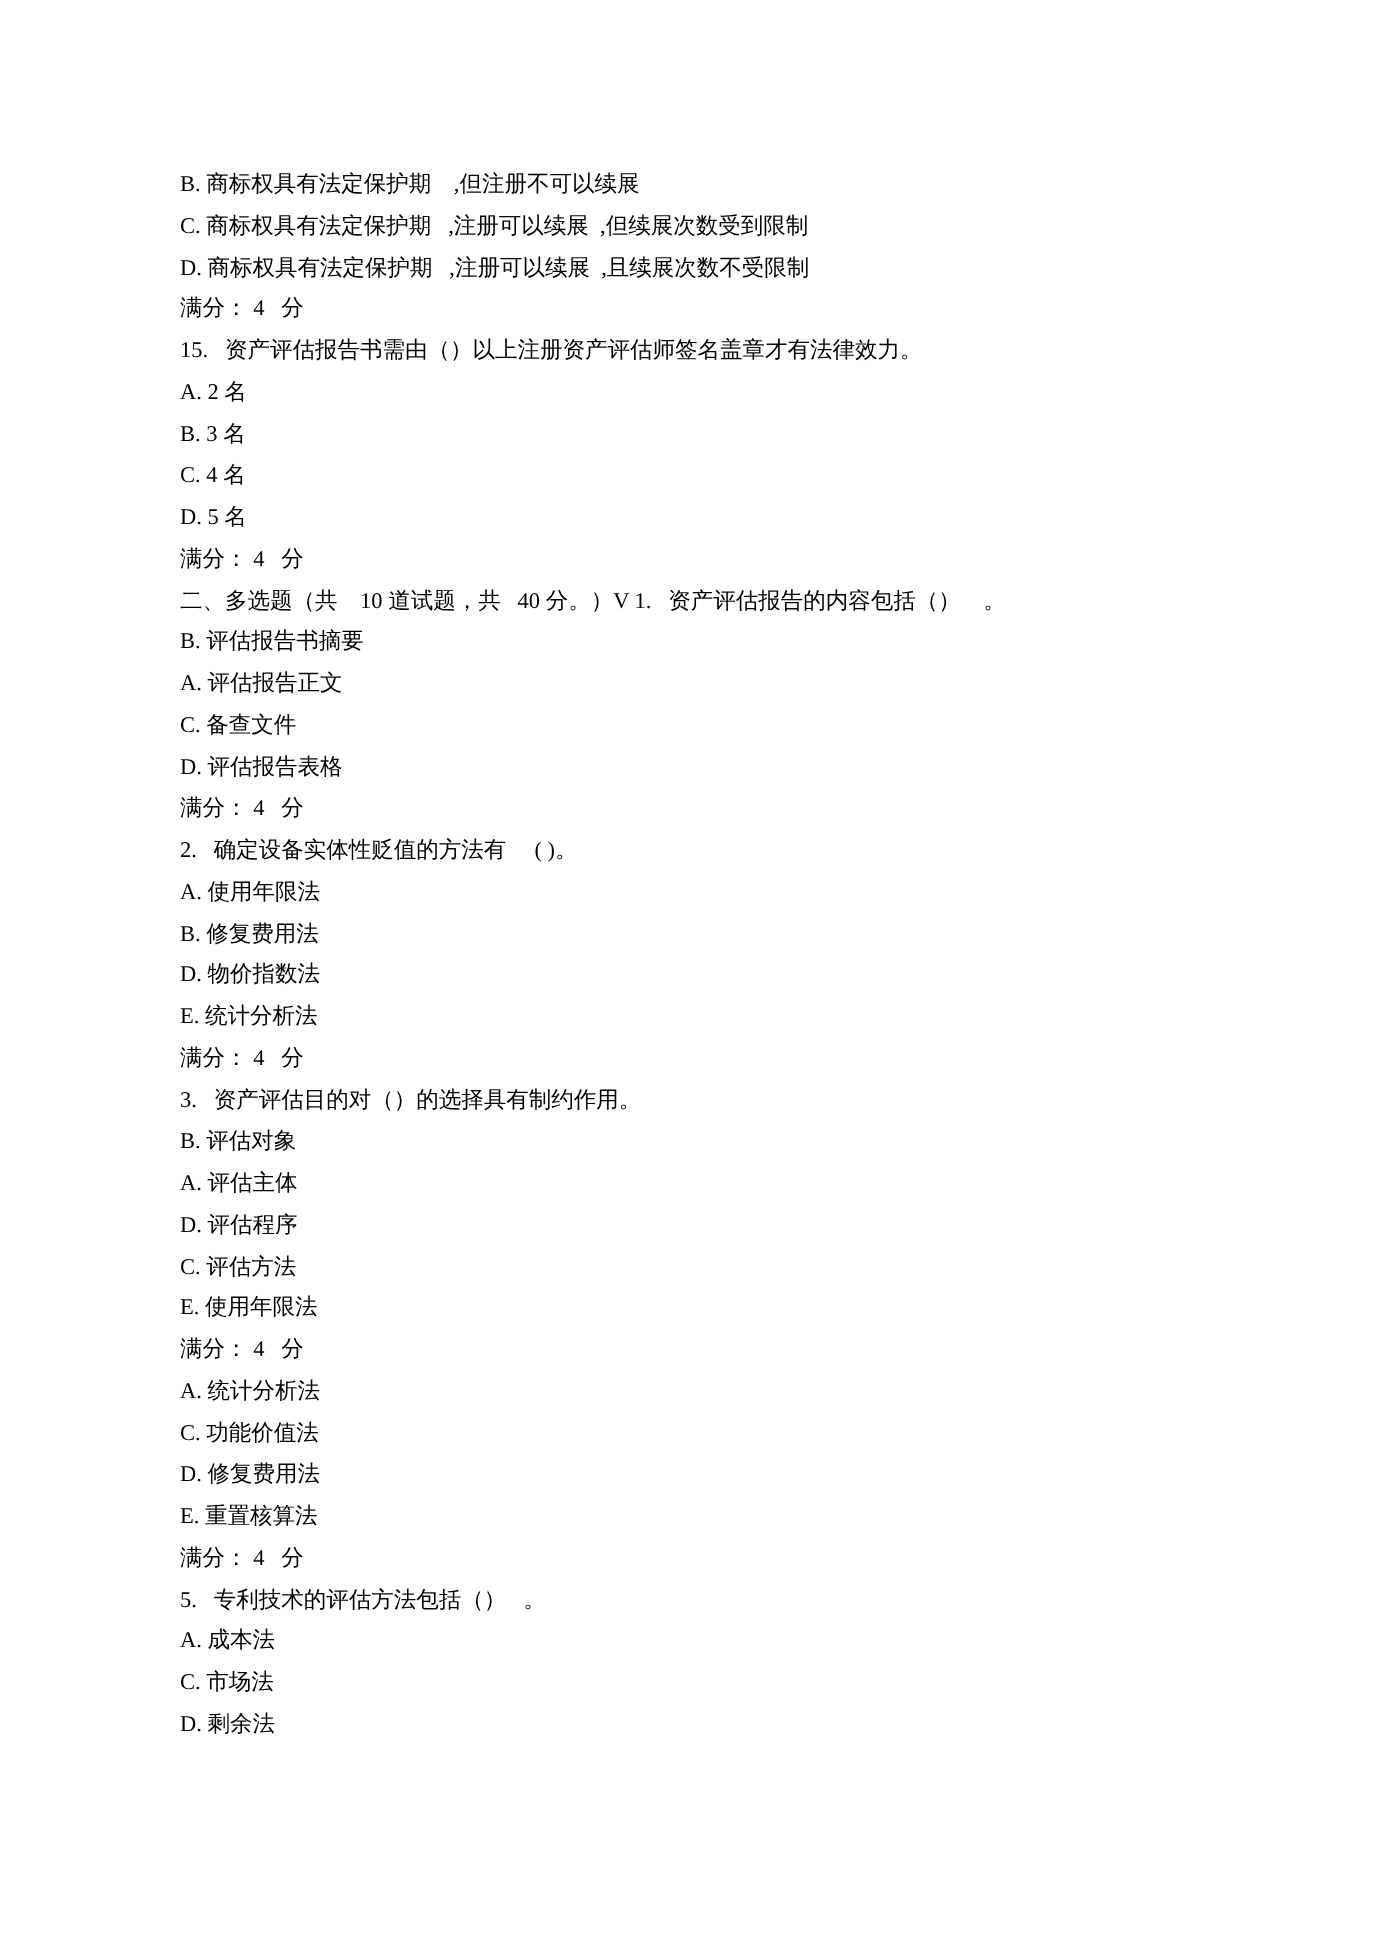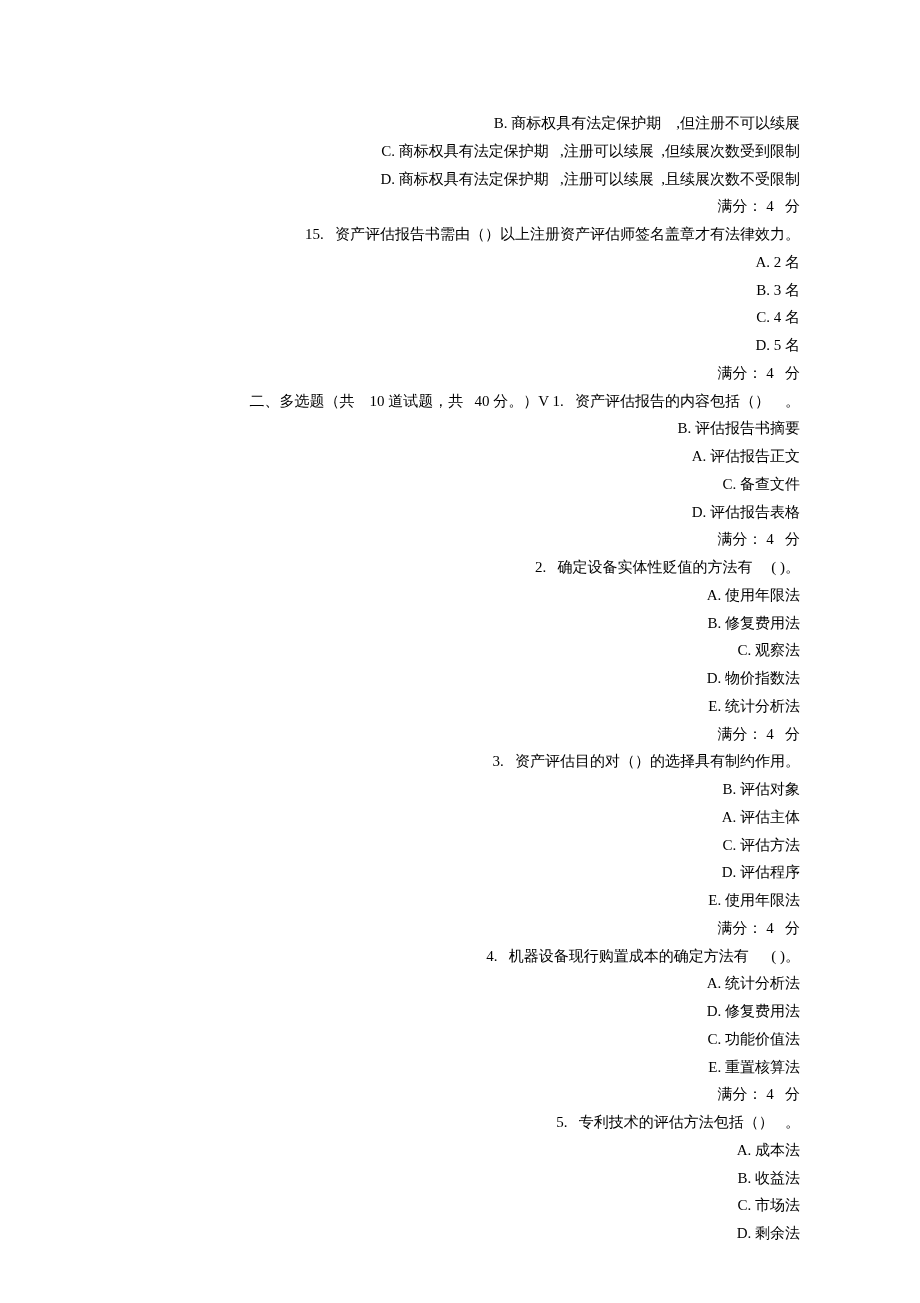--- a/index.html
+++ b/index.html
@@ -11,21 +11,20 @@
     color: #000000;
     line-height: 1.85;
   }
   .page {
     width: 920px;
     box-sizing: border-box;
     padding: 110px 120px 80px 120px;
   }
   .line {
     white-space: pre;
-    text-align: right;
   }
 </style>
 </head>
 <body>
 
 <div class="page">
   <div class="line">B. 商标权具有法定保护期    ,但注册不可以续展</div>
   <div class="line">C. 商标权具有法定保护期   ,注册可以续展  ,但续展次数受到限制</div>
   <div class="line">D. 商标权具有法定保护期   ,注册可以续展  ,且续展次数不受限制</div>
   <div class="line">满分： 4   分</div>
@@ -37,36 +36,33 @@
   <div class="line">满分： 4   分</div>
   <div class="line">二、多选题（共    10 道试题，共   40 分。）V 1.   资产评估报告的内容包括（）    。</div>
   <div class="line">B. 评估报告书摘要</div>
   <div class="line">A. 评估报告正文</div>
   <div class="line">C. 备查文件</div>
   <div class="line">D. 评估报告表格</div>
   <div class="line">满分： 4   分</div>
   <div class="line">2.   确定设备实体性贬值的方法有     ( )。</div>
   <div class="line">A. 使用年限法</div>
   <div class="line">B. 修复费用法</div>
-  <div class="line">C. 观察法</div>
   <div class="line">D. 物价指数法</div>
   <div class="line">E. 统计分析法</div>
   <div class="line">满分： 4   分</div>
   <div class="line">3.   资产评估目的对（）的选择具有制约作用。</div>
   <div class="line">B. 评估对象</div>
   <div class="line">A. 评估主体</div>
+  <div class="line">D. 评估程序</div>
   <div class="line">C. 评估方法</div>
-  <div class="line">D. 评估程序</div>
   <div class="line">E. 使用年限法</div>
   <div class="line">满分： 4   分</div>
-  <div class="line">4.   机器设备现行购置成本的确定方法有      ( )。</div>
   <div class="line">A. 统计分析法</div>
+  <div class="line">C. 功能价值法</div>
   <div class="line">D. 修复费用法</div>
-  <div class="line">C. 功能价值法</div>
   <div class="line">E. 重置核算法</div>
   <div class="line">满分： 4   分</div>
   <div class="line">5.   专利技术的评估方法包括（）   。</div>
   <div class="line">A. 成本法</div>
-  <div class="line">B. 收益法</div>
   <div class="line">C. 市场法</div>
   <div class="line">D. 剩余法</div>
 
 </div>
 
 </body></html>

